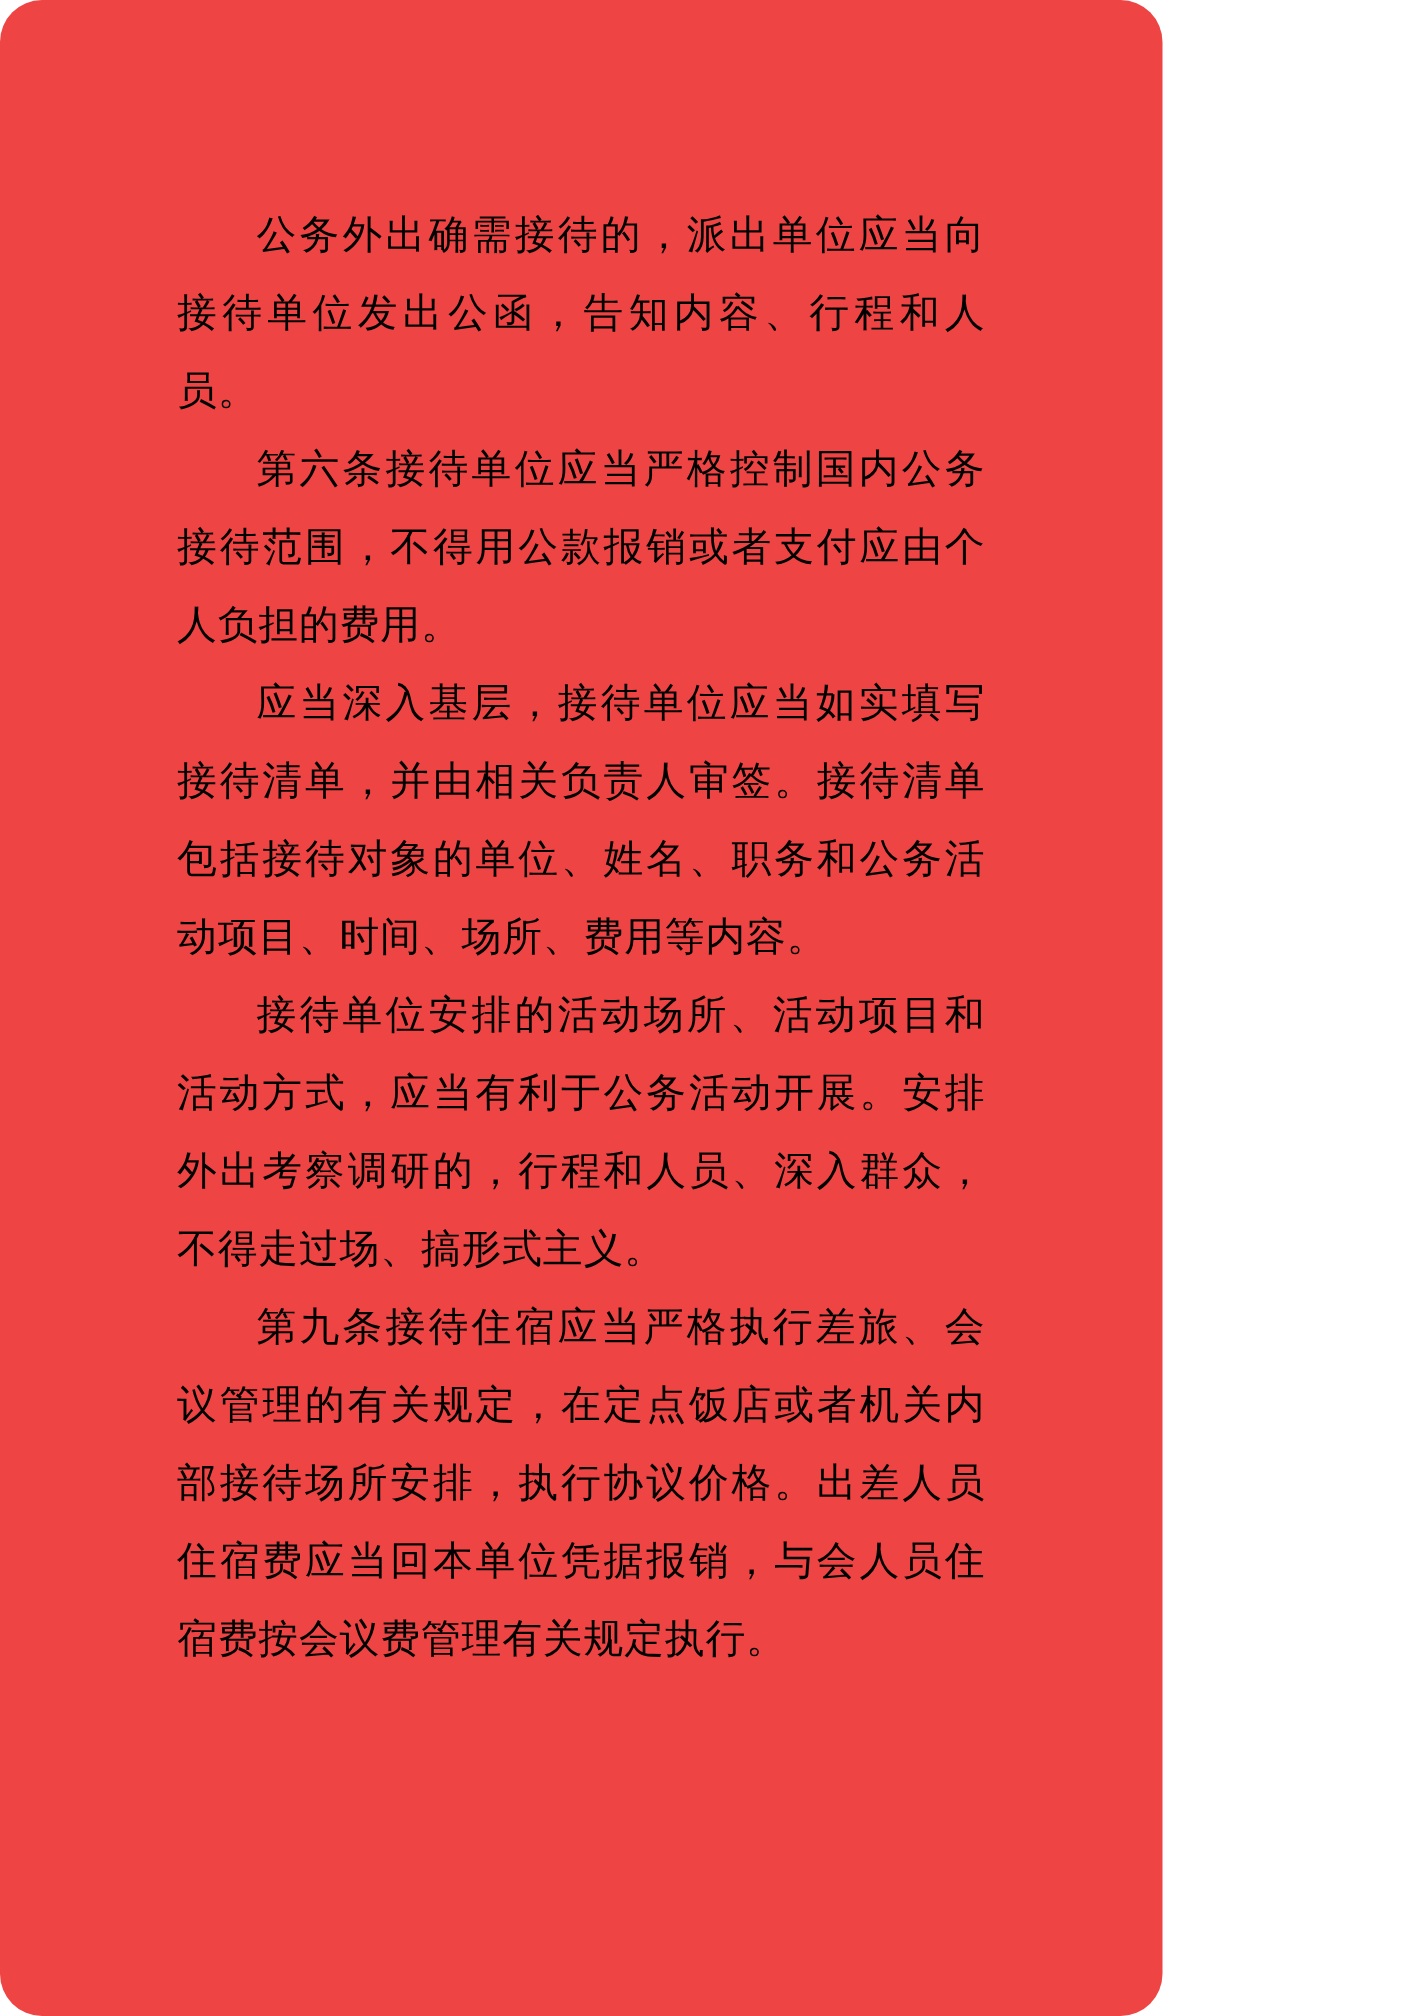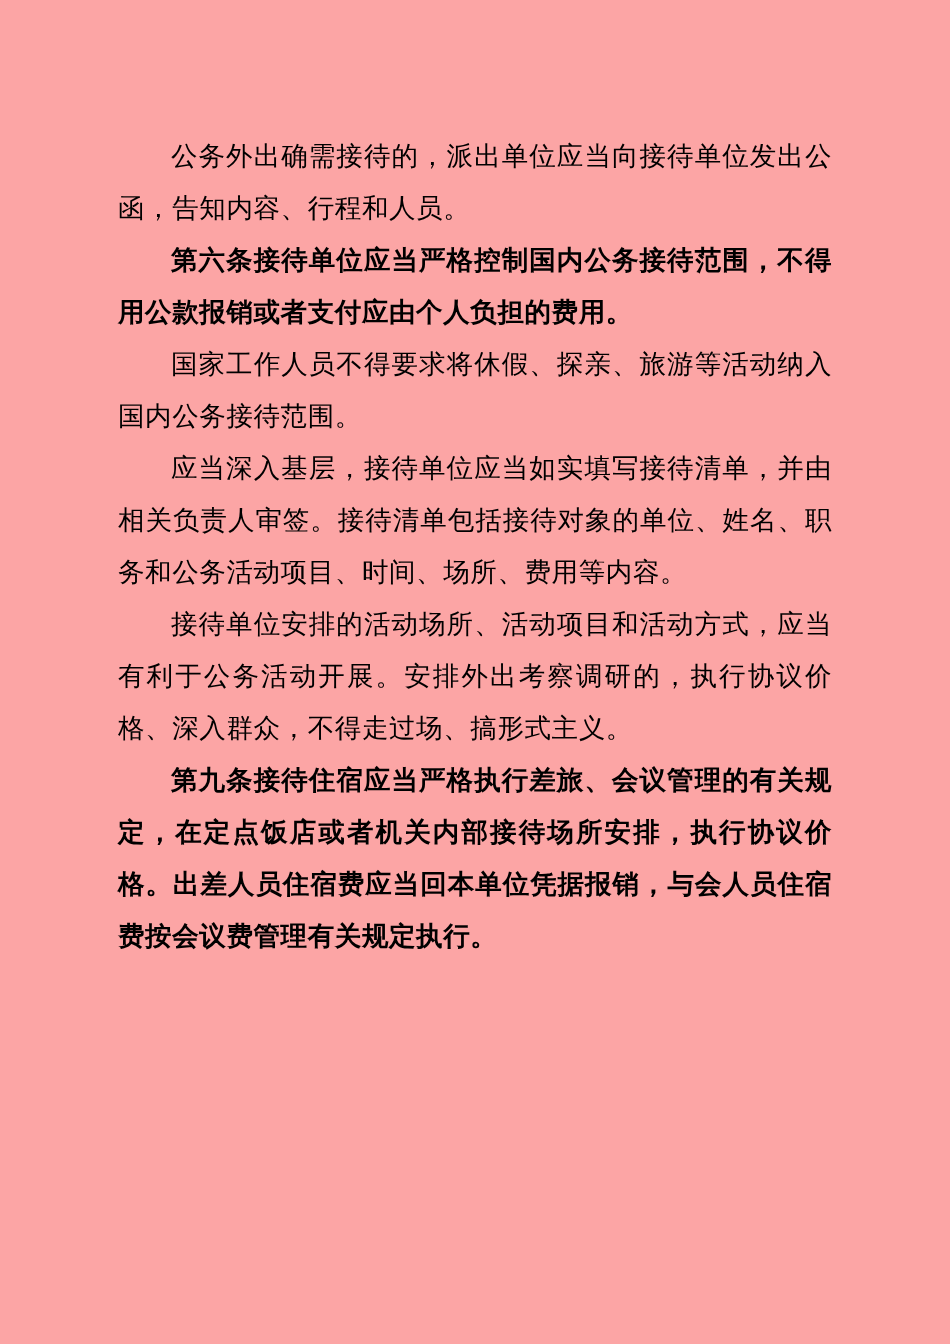--- a/index.html
+++ b/index.html
@@ -9,47 +9,47 @@
   }
   body {
     width: 950px;
     height: 1344px;
     font-family: "Liberation Serif", "DejaVu Serif", serif;
     color: #000000;
     overflow: hidden;
   }
   .page {
     position: relative;
-    width: 950px;
+    width: 775px;
     height: 1344px;
-    background: #fca5a5;
+    background: #ef4444;
     box-sizing: border-box;
     padding: 130px 118px 60px 118px;
+    border-radius: 28px;
   }
   .doc-body {
     font-size: 26.5px;
     line-height: 52px;
     letter-spacing: 0.6px;
     text-align: justify;
     text-justify: inter-ideograph;
   }
   .para {
     margin: 0;
     text-indent: 2em;
-    font-weight: 700;
+    font-weight: 400;
   }
   .para.normal {
     font-weight: 400;
   }
 </style>
 </head>
 <body>
 
 <div class="page">
   <div class="doc-body">
     <p class="para normal">公务外出确需接待的，派出单位应当向接待单位发出公函，告知内容、行程和人员。</p>
     <p class="para">第六条接待单位应当严格控制国内公务接待范围，不得用公款报销或者支付应由个人负担的费用。</p>
-    <p class="para normal">国家工作人员不得要求将休假、探亲、旅游等活动纳入国内公务接待范围。</p>
     <p class="para normal">应当深入基层，接待单位应当如实填写接待清单，并由相关负责人审签。接待清单包括接待对象的单位、姓名、职务和公务活动项目、时间、场所、费用等内容。</p>
-    <p class="para normal">接待单位安排的活动场所、活动项目和活动方式，应当有利于公务活动开展。安排外出考察调研的，执行协议价格、深入群众，不得走过场、搞形式主义。</p>
+    <p class="para normal">接待单位安排的活动场所、活动项目和活动方式，应当有利于公务活动开展。安排外出考察调研的，行程和人员、深入群众，不得走过场、搞形式主义。</p>
     <p class="para">第九条接待住宿应当严格执行差旅、会议管理的有关规定，在定点饭店或者机关内部接待场所安排，执行协议价格。出差人员住宿费应当回本单位凭据报销，与会人员住宿费按会议费管理有关规定执行。</p>
   </div>
 </div>
 
 </body></html>

